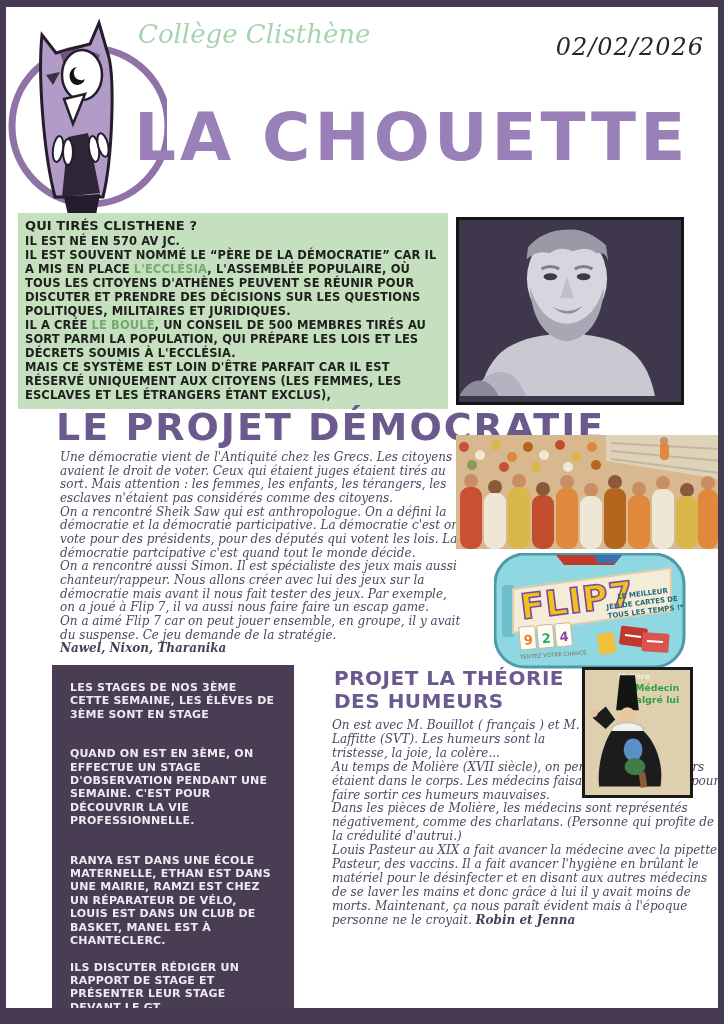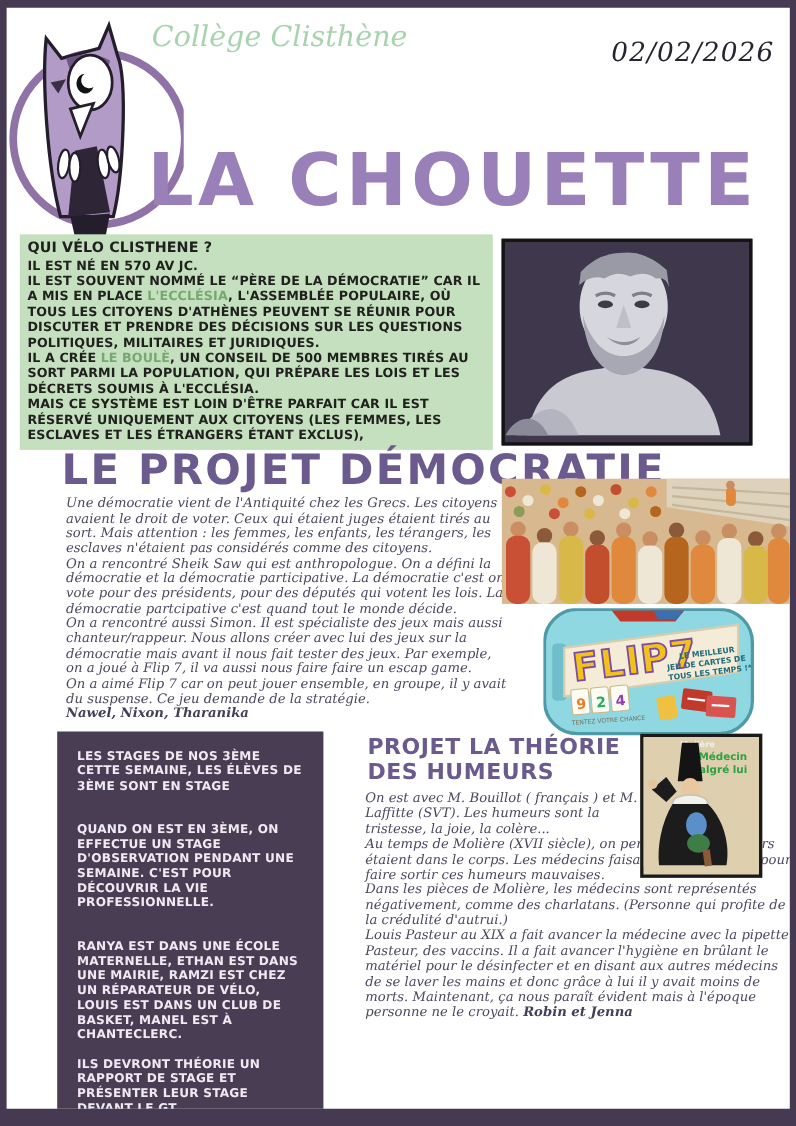--- a/index.html
+++ b/index.html
@@ -11,21 +11,21 @@
   }
   .abs{position:absolute;}
   .comic{font-family:"DejaVu Sans",sans-serif;font-weight:700;}
   .script{font-family:"DejaVu Serif",serif;font-style:italic;color:#4d4760;}
   
   .school{left:132px;top:12px;font-family:"DejaVu Serif",serif;font-style:italic;
           font-size:26px;color:#a7d3af;}
   .date{right:14px;top:26px;font-family:"DejaVu Serif",serif;font-style:italic;
         font-size:24px;color:#26242e;letter-spacing:1px;}
   .subtitle{left:170px;top:66px;font-size:27px;font-weight:700;color:#9a80b8;letter-spacing:1px;}
-  .main-title{left:128px;top:92px;font-size:66px;font-weight:700;color:#9a80b8;letter-spacing:4px;margin-top:26px;}
+  .main-title{left:128px;top:92px;font-size:66px;font-weight:700;color:#9a80b8;letter-spacing:4px;}
   
   .who-box{left:12px;top:206px;width:430px;min-height:188px;background:#c5e0bf;
            padding:5px 7px 7px 7px;box-sizing:border-box;color:#20201e;
            font-size:11.5px;line-height:1.22;letter-spacing:.1px;}
   .who-box .t{font-size:13px;}
   .who-box p{margin:0;}
   .hl{color:#76a872;}
   
   .bust{left:450px;top:210px;width:222px;height:182px;border:3px solid #141414;background:#3f384c;}
   
@@ -73,21 +73,21 @@
       </g>
       <polygon points="62,186 98,183 94,204 66,204" fill="#241d2b"></polygon>
     </svg>
   </div>
 
   <div class="abs school">Collège Clisthène</div>
   <div class="abs date">02/02/2026</div>
   <div class="abs main-title">LA CHOUETTE</div>
 
   <div class="abs who-box comic">
-    <p class="t">QUI VÉLO  CLISTHENE ?</p>
+    <p class="t">QUI TIRÉS  CLISTHENE ?</p>
     <p>IL EST NÉ EN 570 AV JC.</p>
     <p><span>IL EST SOUVENT NOMMÉ LE “PÈRE DE LA DÉMOCRATIE” CAR IL A MIS EN PLACE </span><span class="hl">L'ECCLÉSIA</span><span>, L'ASSEMBLÉE POPULAIRE, OÙ TOUS LES CITOYENS D'ATHÈNES PEUVENT SE RÉUNIR POUR DISCUTER ET PRENDRE DES DÉCISIONS SUR LES QUESTIONS POLITIQUES, MILITAIRES ET JURIDIQUES.</span></p>
     <p><span>IL A CRÉE </span><span class="hl">LE BOULÈ</span><span>, UN CONSEIL DE 500 MEMBRES TIRÉS AU SORT PARMI LA POPULATION, QUI PRÉPARE LES LOIS ET LES DÉCRETS SOUMIS À L'ECCLÉSIA.</span></p>
     <p>MAIS CE SYSTÈME EST LOIN D'ÊTRE PARFAIT CAR IL EST RÉSERVÉ UNIQUEMENT AUX CITOYENS (LES FEMMES, LES ESCLAVES ET LES ÉTRANGERS ÉTANT EXCLUS),</p>
   </div>
 
   <div class="abs bust">
     <svg width="216" height="176" viewBox="0 0 220 180">
       <rect width="220" height="180" fill="#3f384c"></rect>
       <path d="M20,180 C30,130 60,118 110,116 C160,118 190,130 200,180 Z" fill="#c9c9d2"></path>
@@ -196,21 +196,21 @@
       <line x1="153" y1="88" x2="169" y2="89" stroke="#fff" stroke-width="2"></line>
       <text x="26" y="106" font-size="5.5" fill="#7a6f5a" transform="rotate(-4 26 106)">TENTEZ VOTRE CHANCE</text>
     </svg>
   </div>
 
   <div class="abs stage-box comic">
     <p>LES STAGES DE NOS 3ÈME</p>
     <p>CETTE SEMAINE, LES ÉLÈVES DE 3ÈME SONT EN STAGE</p>
     <p class="gap-lg">QUAND ON EST EN 3ÈME, ON EFFECTUE UN STAGE D'OBSERVATION PENDANT UNE SEMAINE. C'EST POUR DÉCOUVRIR LA VIE PROFESSIONNELLE.</p>
     <p class="gap-lg">RANYA EST DANS UNE ÉCOLE MATERNELLE, ETHAN EST DANS UNE MAIRIE, RAMZI EST CHEZ UN RÉPARATEUR DE VÉLO, LOUIS EST DANS UN CLUB DE BASKET, MANEL EST À CHANTECLERC.</p>
-    <p class="gap-sm">ILS DEVRONT THÉORIE UN RAPPORT DE STAGE ET PRÉSENTER LEUR STAGE DEVANT LE GT.</p>
+    <p class="gap-sm">ILS DISCUTER RÉDIGER UN RAPPORT DE STAGE ET PRÉSENTER LEUR STAGE DEVANT LE GT.</p>
   </div>
 
   <div class="abs hum-title">PROJET LA THÉORIE DES HUMEURS</div>
   <div class="abs hum-text script">
     <p style="width:252px;">On est avec M. Bouillot ( français ) et M. Laffitte (SVT). Les humeurs sont la tristesse, la joie, la colère...</p>
     <p>Au temps de Molière (XVII siècle), on pense que les humeurs étaient dans le corps. Les médecins faisaient des saignées pour faire sortir ces humeurs mauvaises.</p>
     <p>Dans les pièces de Molière, les médecins sont représentés négativement, comme des charlatans. (Personne qui profite de la crédulité d'autrui.)</p>
     <p><span>Louis Pasteur au XIX a fait avancer la médecine avec la pipette Pasteur, des vaccins. Il a fait avancer l'hygiène en brûlant le matériel pour le désinfecter et en disant aux autres médecins de se laver les mains et donc grâce à lui il y avait moins de morts. Maintenant, ça nous paraît évident mais à l'époque personne ne le croyait.  </span><span class="sig">Robin et Jenna</span></p>
   </div>
 

